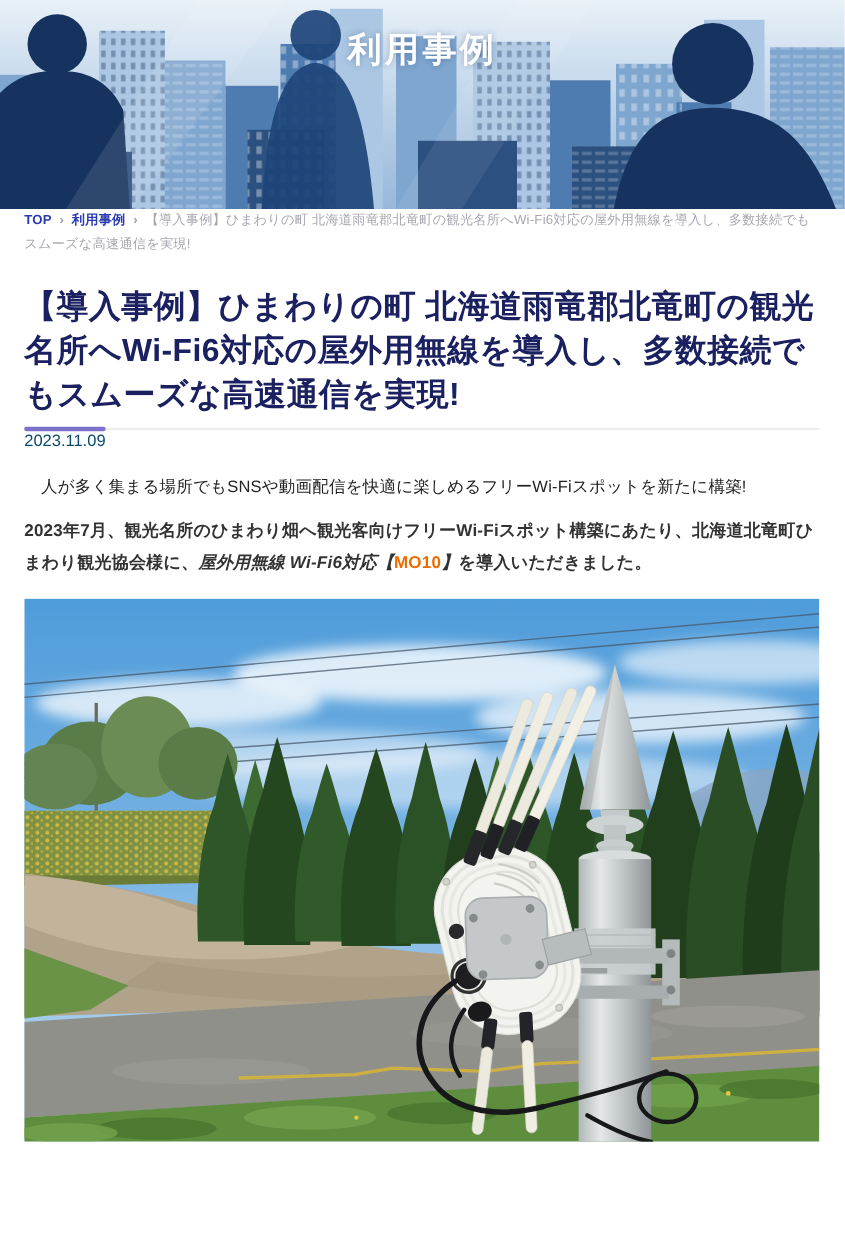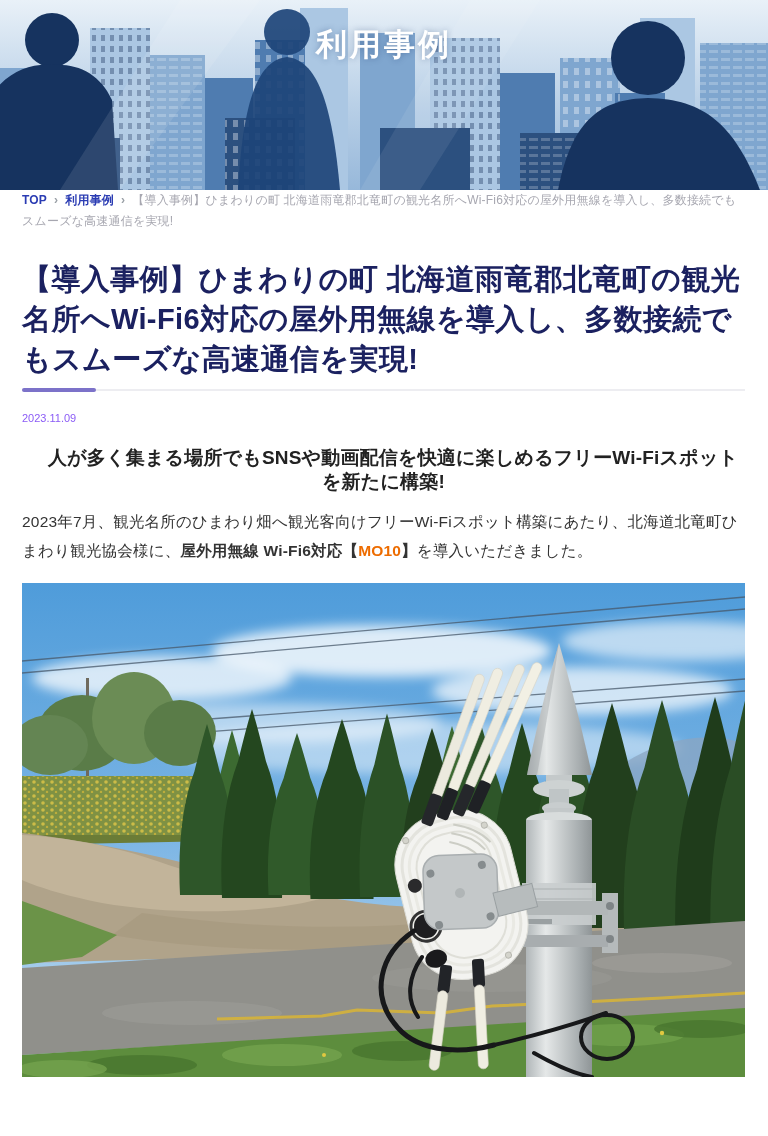--- a/index.html
+++ b/index.html
@@ -31,28 +31,28 @@
   
   .article-title {
     margin:28px 0 0; font-size:29px; line-height:40px; font-weight:800;
     color:var(--c-title,#1b2160); letter-spacing:.4px;
   }
   
   .divider { position:relative; height:4px; margin-top:9px; }
   .divider-track { position:absolute; left:0; right:0; top:1px; height:2px; background:#ededf1; }
   .divider-accent { position:absolute; left:0; top:0; width:74px; height:4px; background:var(--c-divider,#7c72c9); border-radius:2px; }
   
-  .article-date { margin-top:20px; font-size:11px; color:#8b5cf6; }
-  
-  .article-lead { margin-top:22px; font-size:19px; font-weight:700; color:#222; letter-spacing:.2px; line-height:24px;text-align:center; }
+  .article-date { font-size:15px; color:#0c4a6e; }
+  
+  .article-lead { margin-top:22px; font-size:15px; font-weight:400; color:#222; letter-spacing:.2px; line-height:24px; }
   
   .paragraphs { margin-top:13px; }
   .body-par { margin:0; font-size:15.5px; line-height:29px; color:#333; letter-spacing:.2px; }
-  .seg-plain { font-weight:400; }
-  .seg-bold { font-weight:700; }
+  .seg-plain { font-weight:700; }
+  .seg-bold { font-weight:700;font-style:italic; }
   .seg-accent { color:var(--c-accent,#ed6c00); font-weight:400; }
   .seg-bold-accent { color:var(--c-accent,#ed6c00); font-weight:700; }
   
   .photo-figure { margin:18px 0 0; width:723px; height:494px; overflow:hidden; }
   .photo-figure svg { display:block; }
 </style>
 </head>
 <body>
 
 <header class="hero">

